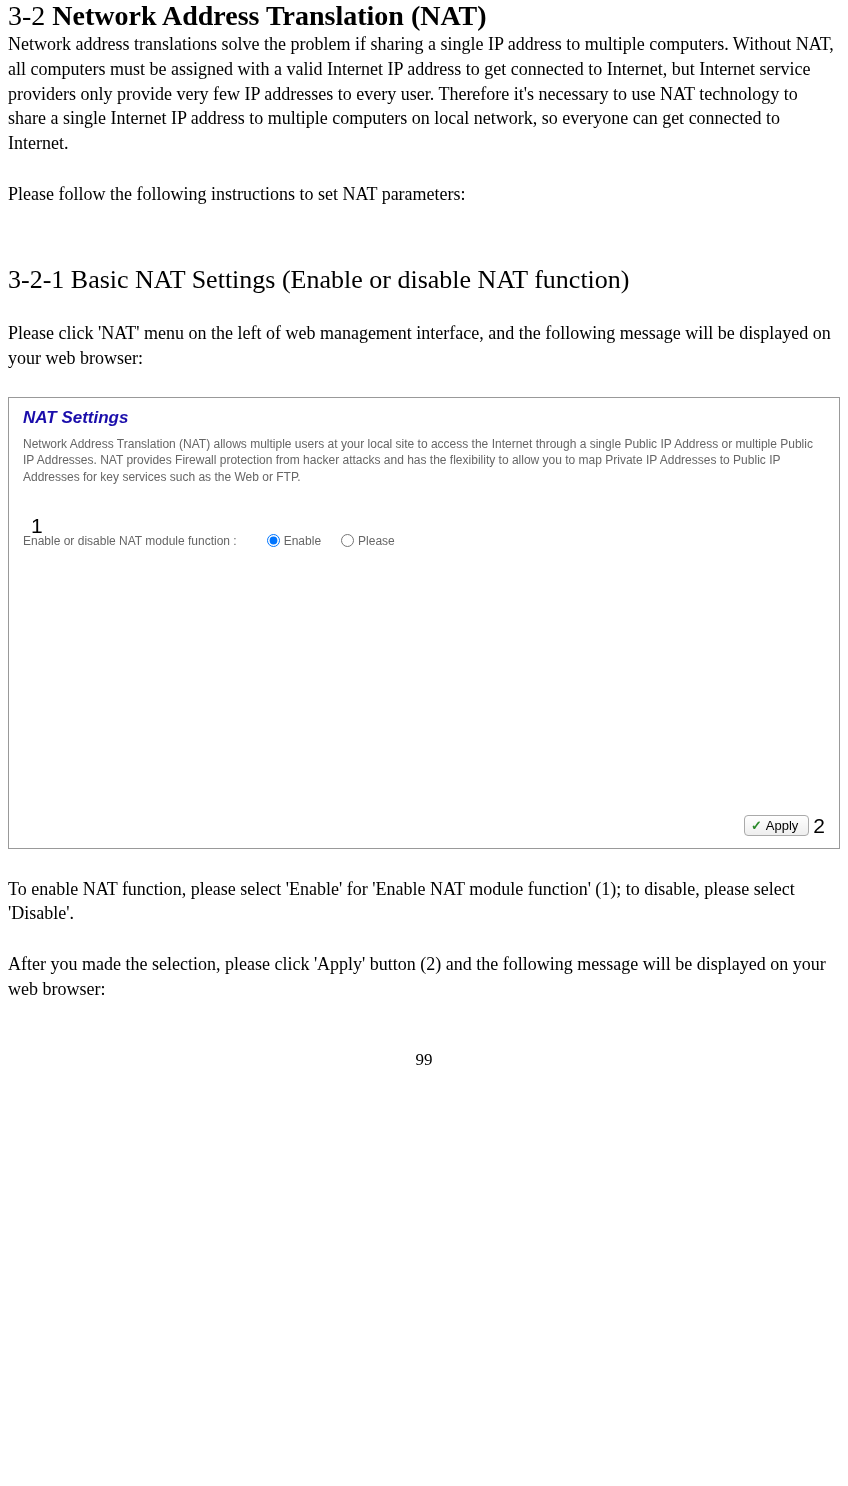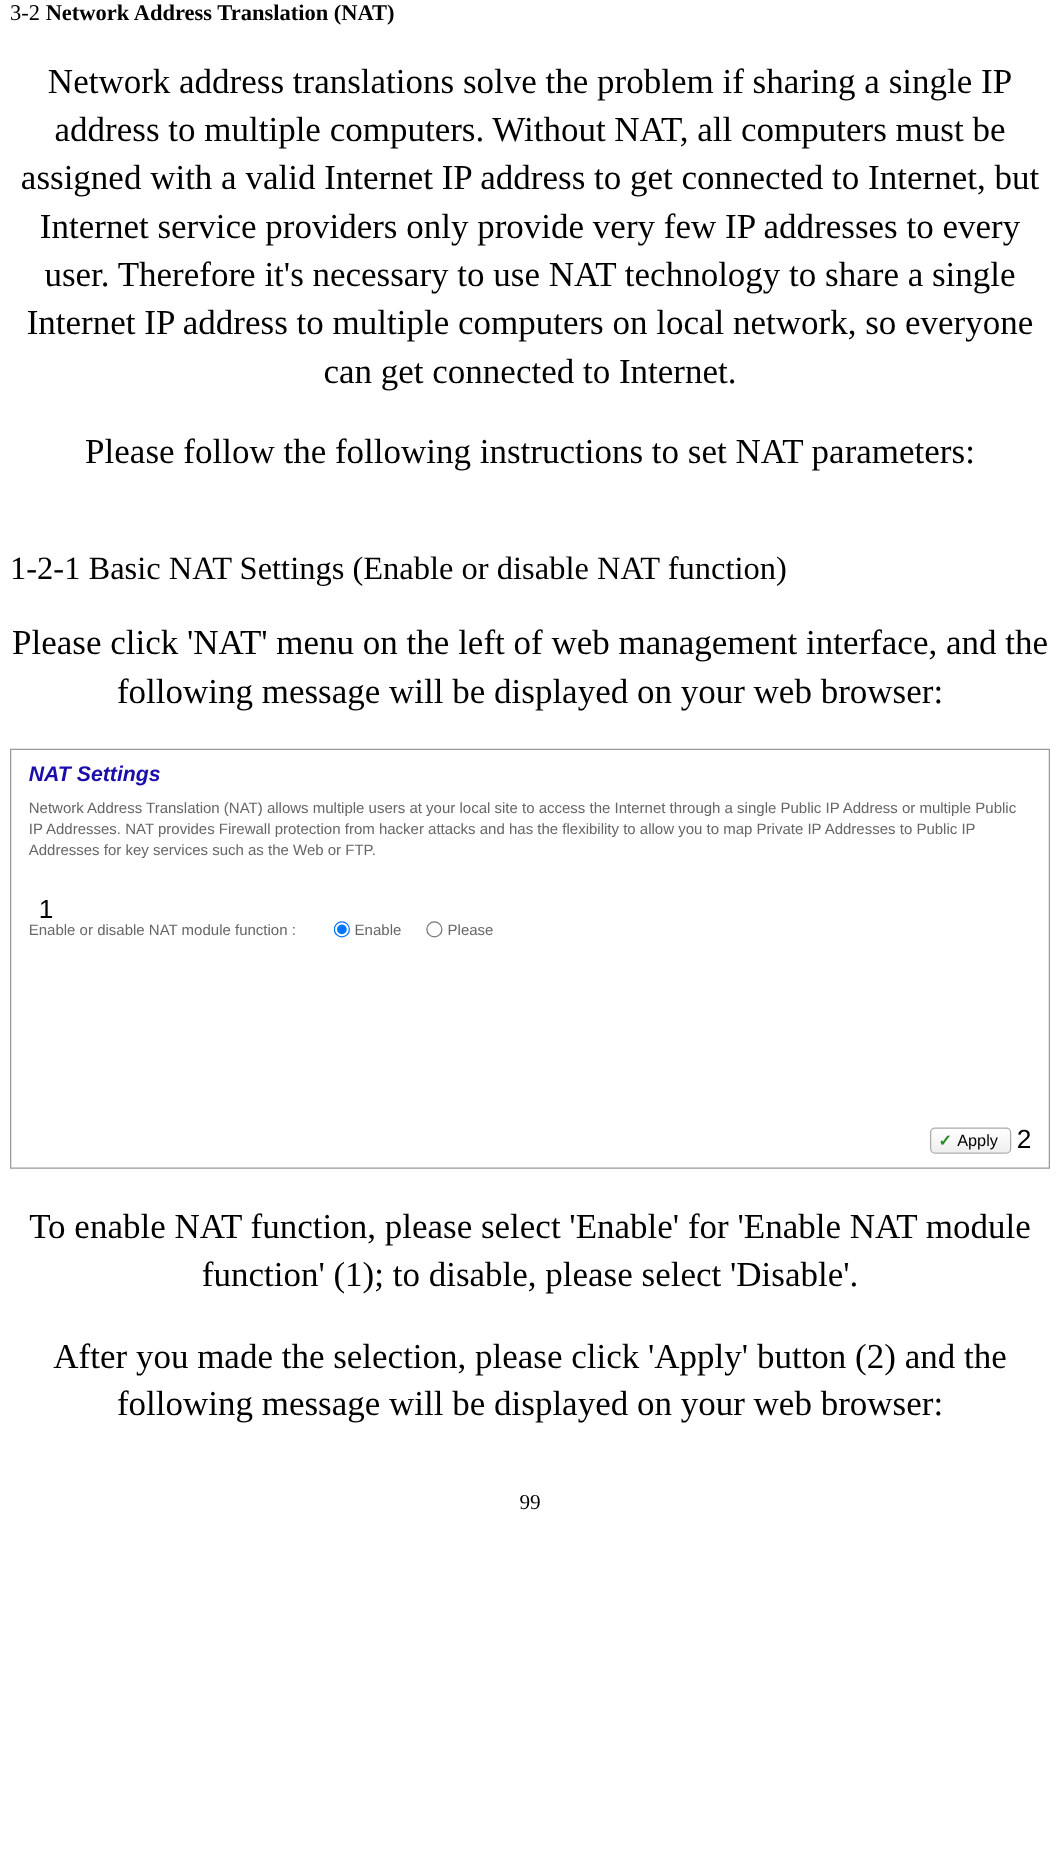--- a/index.html
+++ b/index.html
@@ -9,45 +9,43 @@
     }
     body {
       font-family: "Times New Roman", Times, serif;
       background: #fff;
       width: 848px;
       margin: 0 auto;
       padding: 0 8px;
       color: #000;
     }
     .section-title {
-      font-size: 18px;
-      margin-bottom: 26px;
+      font-size: 28px;
     }
     .section-title .bold {
       font-weight: bold;
     }
     .body-text {
-      font-size: 28px;
+      font-size: 18px;
       line-height: 1.38;
       margin-bottom: 26px;
-      text-align: center;
     }
     .sub-section-title {
       font-size: 26px;
       margin-bottom: 26px;
       margin-top: 58px;
     }
     .screenshot-container {
       border: 1px solid #999;
       background: #fff;
       padding: 10px 14px 10px 14px;
       margin-top: 8px;
       margin-bottom: 28px;
       position: relative;
-      height: 336px;
+      height: 452px;
     }
     .nat-settings-title {
       font-family: Arial, sans-serif;
       font-size: 17px;
       font-weight: bold;
       font-style: italic;
       color: #1a0dab;
       margin-bottom: 8px;
     }
     .nat-description {
@@ -127,21 +125,21 @@
 <body>
 
 <div class="section-title">
   <span>3-2 </span><span class="bold">Network Address Translation (NAT)</span>
 </div>
 
 <p class="body-text">Network address translations solve the problem if sharing a single IP address to multiple computers. Without NAT, all computers must be assigned with a valid Internet IP address to get connected to Internet, but Internet service providers only provide very few IP addresses to every user. Therefore it's necessary to use NAT technology to share a single Internet IP address to multiple computers on local network, so everyone can get connected to Internet.</p>
 
 <p class="body-text">Please follow the following instructions to set NAT parameters:</p>
 
-<p class="sub-section-title">1-2-1 Basic NAT Settings (Enable or disable NAT function)</p>
+<p class="sub-section-title">3-2-1 Basic NAT Settings (Enable or disable NAT function)</p>
 
 <p class="body-text">Please click 'NAT' menu on the left of web management interface, and the following message will be displayed on your web browser:</p>
 
 <div class="screenshot-container">
   <div class="nat-settings-title">NAT Settings</div>
   <div class="nat-description">Network Address Translation (NAT) allows multiple users at your local site to access the Internet through a single Public IP Address or multiple Public IP Addresses. NAT provides Firewall protection from hacker attacks and has the flexibility to allow you to map Private IP Addresses to Public IP Addresses for key services such as the Web or FTP.</div>
 
   <div class="callout-number-1">1</div>
 
   <div class="nat-toggle-row">

